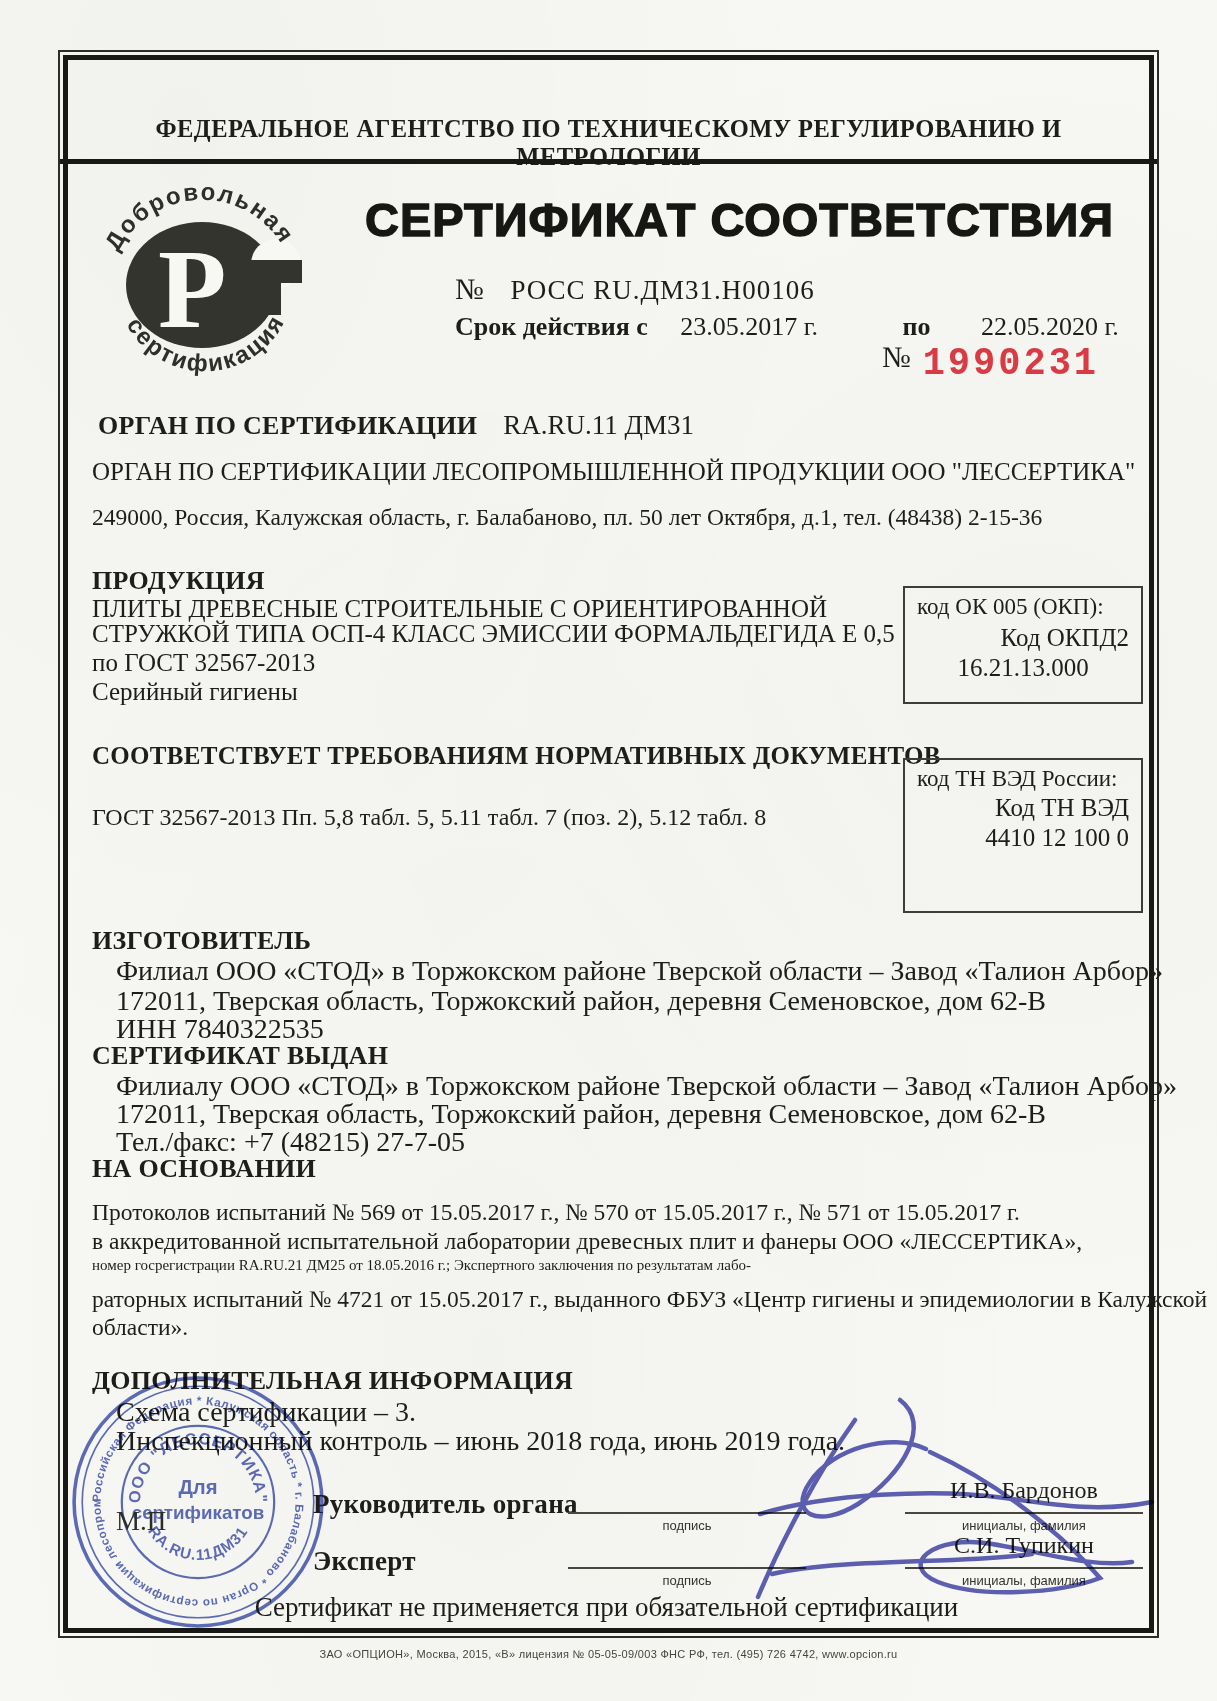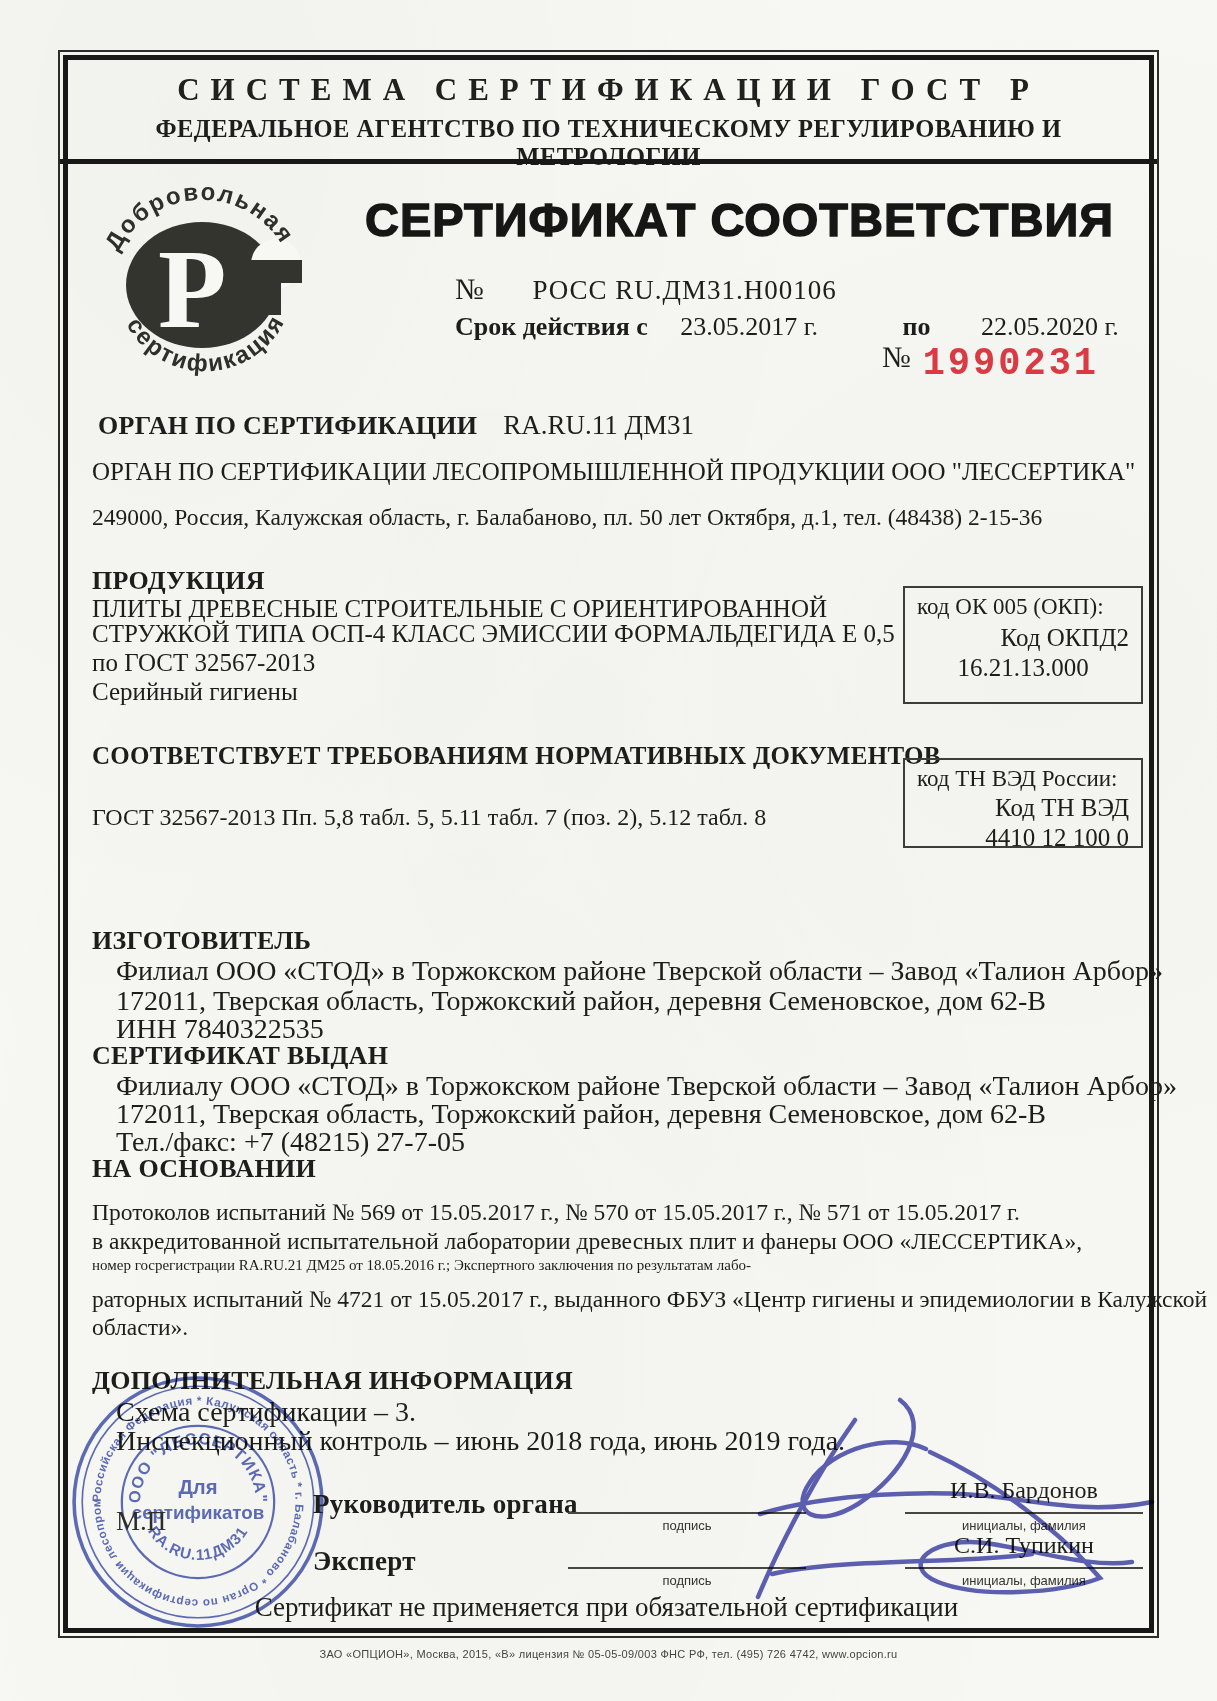--- a/index.html
+++ b/index.html
@@ -35,21 +35,20 @@
   .foot{position:absolute;left:58px;width:1097px;text-align:center;font-size:27px;white-space:nowrap;}
   .print-note{position:absolute;left:0;width:1217px;text-align:center;font-family:"Liberation Sans","DejaVu Sans",sans-serif;font-size:11px;color:#45453f;letter-spacing:0.3px;}
 </style>
 </head>
 <body>
 
 <div class="doc">
 
   <div class="frame">
     <div class="frame-inner"></div>
-    <div class="hdr1">СИСТЕМА СЕРТИФИКАЦИИ ГОСТ Р</div>
     <div class="hdr2">ФЕДЕРАЛЬНОЕ АГЕНТСТВО ПО ТЕХНИЧЕСКОМУ РЕГУЛИРОВАНИЮ И МЕТРОЛОГИИ</div>
     <div class="hsep"></div>
   </div>
 
   <svg class="abs" style="left:92px;top:172px;" width="222" height="222" viewBox="0 0 222 222">
     <defs>
       <path id="lg-top" d="M 18,122 A 92,90 0 0 1 202,114" fill="none"></path>
       <path id="lg-bot" d="M 26,128 A 88,86 0 0 0 200,124" fill="none"></path>
     </defs>
     <ellipse cx="110" cy="113" rx="76" ry="63" fill="#34342f"></ellipse>
@@ -62,21 +61,21 @@
     </text>
     <text font-family="Liberation Sans, DejaVu Sans, sans-serif" font-weight="bold" font-size="24" fill="#2e2e2a" letter-spacing="2">
       <textPath href="#lg-bot" xlink:href="#lg-bot" startOffset="50%" text-anchor="middle">сертификация</textPath>
     </text>
   </svg>
 
   <div class="abs title" style="left:365px;top:192px;">СЕРТИФИКАТ СООТВЕТСТВИЯ</div>
 
   <div class="abs nowrap" style="left:455px;top:272px;font-size:27px;">
     <span style="font-size:30px;">№</span>
-    <span style="margin-left:42px;letter-spacing:1px;">РОСС RU.ДМ31.Н00106</span>
+    <span style="margin-left:20px;letter-spacing:1px;">РОСС RU.ДМ31.Н00106</span>
   </div>
 
   <div class="abs nowrap" style="left:455px;top:312px;font-size:26px;">
     <span class="b">Срок действия с</span>
     <span style="margin-left:26px;">23.05.2017 г.</span>
     <span class="b" style="margin-left:78px;">по</span>
     <span style="margin-left:44px;">22.05.2020 г.</span>
   </div>
 
   <div class="abs nowrap" style="left:882px;top:340px;">
@@ -99,21 +98,21 @@
 
   <div class="codebox" style="left:903px;top:586px;width:240px;height:118px;">
     <div class="t">код ОК 005 (ОКП):</div>
     <div class="r" style="margin-top:4px;">Код ОКПД2</div>
     <div class="r" style="margin-top:2px;text-align:center;">16.21.13.000</div>
   </div>
 
   <div class="abs lbl" style="left:92px;top:742px;font-size:25px;">СООТВЕТСТВУЕТ ТРЕБОВАНИЯМ НОРМАТИВНЫХ ДОКУМЕНТОВ</div>
   <div class="abs nowrap" style="left:92px;top:804px;font-size:24px;">ГОСТ 32567-2013 Пп. 5,8 табл. 5, 5.11 табл. 7 (поз. 2), 5.12 табл. 8</div>
 
-  <div class="codebox" style="left:903px;top:758px;width:240px;height:90px;">
+  <div class="codebox" style="left:903px;top:758px;width:240px;height:155px;">
     <div class="t">код ТН ВЭД России:</div>
     <div class="r" style="margin-top:2px;">Код ТН ВЭД</div>
     <div class="r" style="margin-top:2px;">4410 12 100 0</div>
   </div>
 
   <div class="abs lbl" style="left:92px;top:926px;">ИЗГОТОВИТЕЛЬ</div>
   <div class="abs txt24" style="left:92px;top:955px;">Филиал ООО «СТОД» в Торжокском районе Тверской области – Завод «Талион Арбор»</div>
   <div class="abs txt24" style="left:92px;top:985px;">172011, Тверская область, Торжокский район, деревня Семеновское, дом 62-В</div>
   <div class="abs txt24" style="left:92px;top:1013px;">ИНН 7840322535</div>
 

